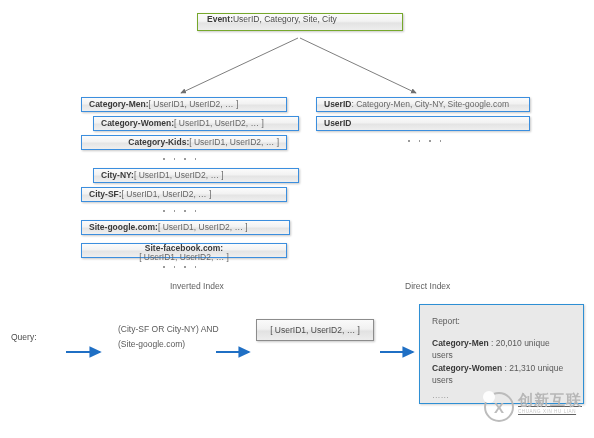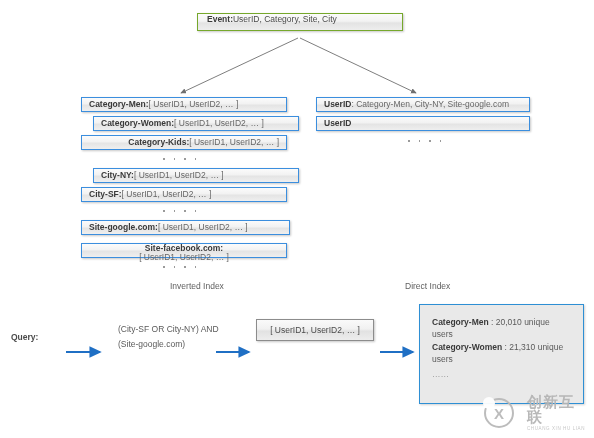--- a/index.html
+++ b/index.html
@@ -56,29 +56,29 @@
   .reportbox .rline b{color:#3a3a3a;}
   .reportbox .rdots{margin-top:4px;color:#9a9a9a;letter-spacing:0px;}
 
   
   .dots{position:absolute;display:flex;gap:9px;align-items:center;}
   .dots i{display:block;width:1.5px;height:1.5px;background:#9a9a9a;}
 
   
   .lbl{position:absolute;font-size:8.5px;color:#5f5f5f;white-space:nowrap;}
   .qtext{position:absolute;font-size:8.5px;color:#4b4b4b;line-height:1.62;white-space:pre-line;font-weight:bold;}
-  .qtext .lead{font-weight:bold;}
+  .qtext .lead{font-weight:normal;}
   .btext{position:absolute;font-size:8.5px;color:#5a5a5a;line-height:1.72;white-space:pre-line;}
 
   
   svg.arrows{position:absolute;left:0;top:0;width:594px;height:438px;pointer-events:none;}
 
   
   .wm{position:absolute;right:4px;bottom:4px;width:106px;height:42px;
-      display:flex;align-items:center;gap:13px;opacity:.95;}
+      display:flex;gap:4px;opacity:.95;text-decoration:underline;}
   .wm .mark{width:26px;height:26px;border-radius:50%;border:2.5px solid #b9b9b9;
       position:relative;flex:0 0 auto;}
   .wm .mark:after{content:"X";position:absolute;left:0;right:0;top:50%;
       transform:translateY(-50%);text-align:center;font-size:15px;font-weight:bold;color:#b9b9b9;
       font-family:"Liberation Sans",sans-serif;}
   .wm .mark:before{content:"";position:absolute;left:-3px;top:-3px;width:12px;height:12px;
       background:#ffffff;border-radius:50%;}
   .wm .wtxt{display:flex;flex-direction:column;line-height:1;}
   .wm .cn{font-size:15px;font-weight:bold;color:#b5b5b5;letter-spacing:1px;}
   .wm .py{font-size:4.5px;color:#c4c4c4;letter-spacing:.6px;margin-top:3px;}
@@ -185,20 +185,21 @@
   </div>
 
   <div class="btext" style="left:118px;top:322px;width:112px;">(City-SF OR City-NY)  AND
 (Site-google.com)</div>
 
   <div class="graybox" style="left:256px;top:319px;width:118px;height:22px;">
     <span>[ UserID1, UserID2, … ]</span>
   </div>
 
   <div class="reportbox" style="left:419px;top:304px;width:165px;height:100px;">
+    <div class="rtitle">Report:</div>
     <div class="rline">
       <b>Category-Men</b><span> : 20,010 unique users</span>
     </div>
     <div class="rline">
       <b>Category-Women</b><span> : 21,310 unique users</span>
     </div>
     <div class="rdots">……</div>
   </div>
 
   <div class="wm">

